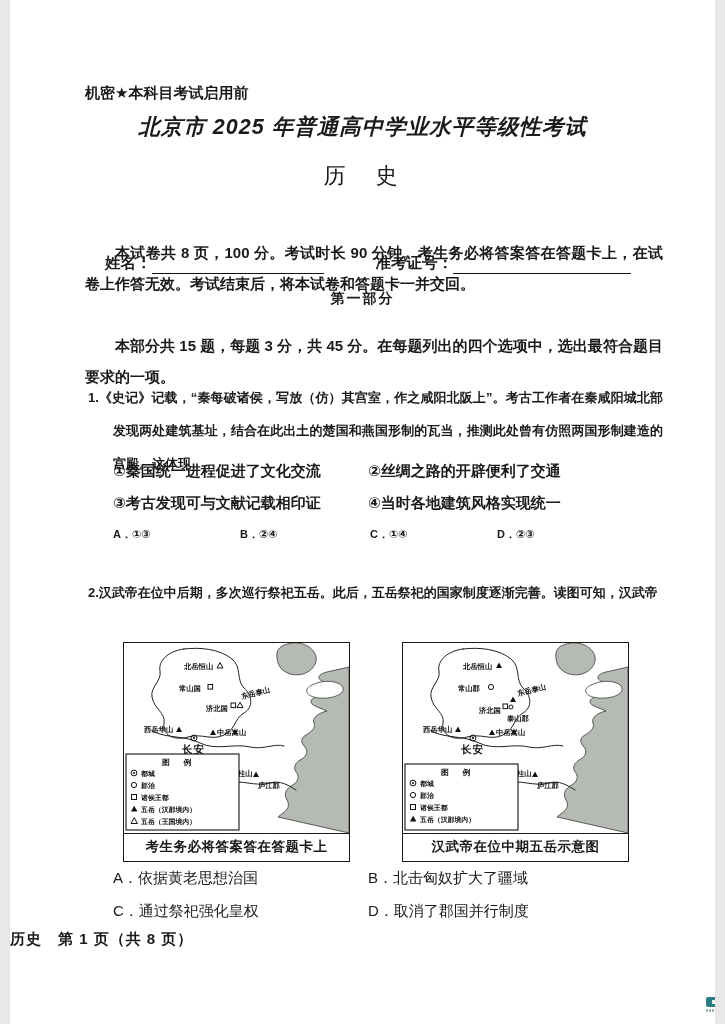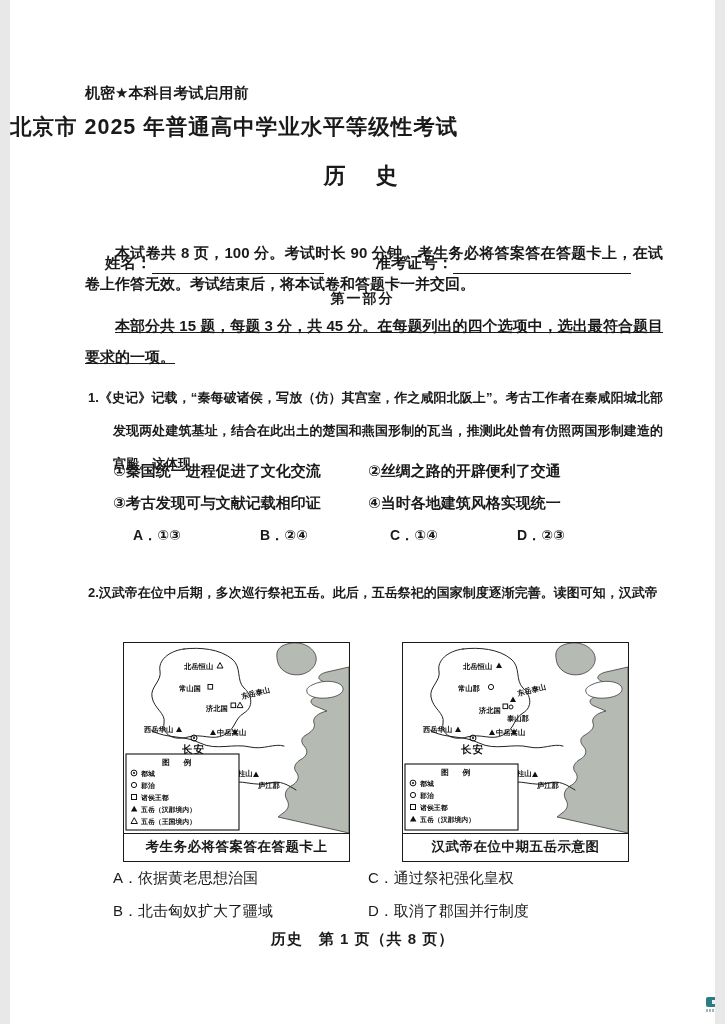--- a/index.html
+++ b/index.html
@@ -3,38 +3,38 @@
 <meta charset="utf-8">
 <style>
   html,body{margin:0;padding:0;background:#e8e8e8;}
   .page{
     position:relative;width:705px;height:1024px;background:#ffffff;
     font-family:"Liberation Sans","DejaVu Sans",sans-serif;color:#1a1a1a;
     margin:0 auto;overflow:hidden;
   }
   .abs{position:absolute;}
   .classification{left:75px;top:84px;font-size:15px;font-weight:700;}
-  .title{left:0;right:0;top:112px;font-size:21.5px;font-weight:700;letter-spacing:1px;}
-  .subject{left:0;right:0;top:161px;text-align:center;font-size:22px;font-weight:700;letter-spacing:4px;}
+  .title{left:0;right:0;top:112px;text-align:center;font-size:21.5px;font-weight:700;letter-spacing:1px;font-style:italic;}
+  .subject{left:0;right:0;top:161px;text-align:center;font-size:22px;font-weight:400;letter-spacing:4px;}
   .namerow{left:95px;top:205px;display:flex;align-items:flex-end;font-size:15.5px;font-weight:700;margin-top:48px;}
   .uline{display:inline-block;border-bottom:1.6px solid #111;height:1.05em;}
   .para{left:75px;width:578px;font-size:15px;font-weight:600;line-height:31px;text-align:justify;text-indent:2em;margin-top:6px;}
   .p-inst{top:231px;}
   .part-title{left:0;right:0;top:290px;text-align:center;font-size:14px;font-weight:700;letter-spacing:2px;}
-  .p-desc{top:304px;text-decoration:underline;}
+  .p-desc{top:324px;}
   .question{left:78px;width:575px;font-size:13px;font-weight:600;line-height:33px;}
   .qstem{padding-left:25px;text-indent:-25px;text-align:justify;}
   .qnum{font-weight:700;}
   .q1{top:381px;}
   .q1items{left:103px;top:462px;width:552px;display:grid;grid-template-columns:255px auto;row-gap:13px;font-size:15px;font-weight:600;}
-  .q1opts{left:103px;top:527px;width:552px;display:flex;font-size:14px;font-weight:600;margin-left:20px;}
+  .q1opts{left:103px;top:527px;width:552px;display:flex;font-size:11px;font-weight:600;}
   .q1opts .opt{width:127px;}
   .q2{top:576px;}
   .q2opts{left:103px;top:869px;width:552px;display:grid;grid-template-columns:255px auto;row-gap:14px;font-size:15px;font-weight:400;}
-  .footer{left:0;right:0;top:930px;text-align:center;font-size:15px;font-weight:600;letter-spacing:1px;}
+  .footer{left:0;right:0;top:930px;font-size:15px;font-weight:600;letter-spacing:1px;}
   .figure{position:absolute;width:225px;border:1.6px solid #1a1a1a;background:#fff;}
   .fig-left{left:113px;top:642px;}
   .fig-right{left:392px;top:642px;}
   .figcap{border-top:1.6px solid #1a1a1a;text-align:center;font-size:13.5px;font-weight:700;padding:4px 0 5px;letter-spacing:.5px;}
   svg{display:block;}
   .sea{fill:#b5bab3;stroke:#3a3a3a;stroke-width:.8;}
   .landmask{fill:#ffffff;stroke:#3a3a3a;stroke-width:.8;}
   .bline{fill:none;stroke:#222;stroke-width:1;stroke-linejoin:round;stroke-linecap:round;}
   .mk{stroke:#111;fill:none;stroke-width:1;}
   .mkf{fill:#111;stroke:none;}
@@ -192,22 +192,22 @@
       <g>
         <path class="mkf" d="M7,178.5 l6.4,0 l-3.2,-5.8 Z"></path>
         <text class="mleg" x="17" y="178.5">五岳（汉郡境内）</text>
       </g>
     </svg>
     <figcaption class="figcap">汉武帝在位中期五岳示意图</figcaption>
   </figure>
 
   <div class="abs q2opts">
     <span><span>A．</span><span>依据黄老思想治国</span></span>
+    <span><span>B．</span><span>北击匈奴扩大了疆域</span></span>
     <span><span>C．</span><span>通过祭祀强化皇权</span></span>
-    <span><span>B．</span><span>北击匈奴扩大了疆域</span></span>
     <span><span>D．</span><span>取消了郡国并行制度</span></span>
   </div>
 
   <div class="abs footer">历史　第 1 页（共 8 页）</div>
 
   <div class="wm-badge">
       <i></i>
       <i></i>
       <i></i>
       <i></i>

